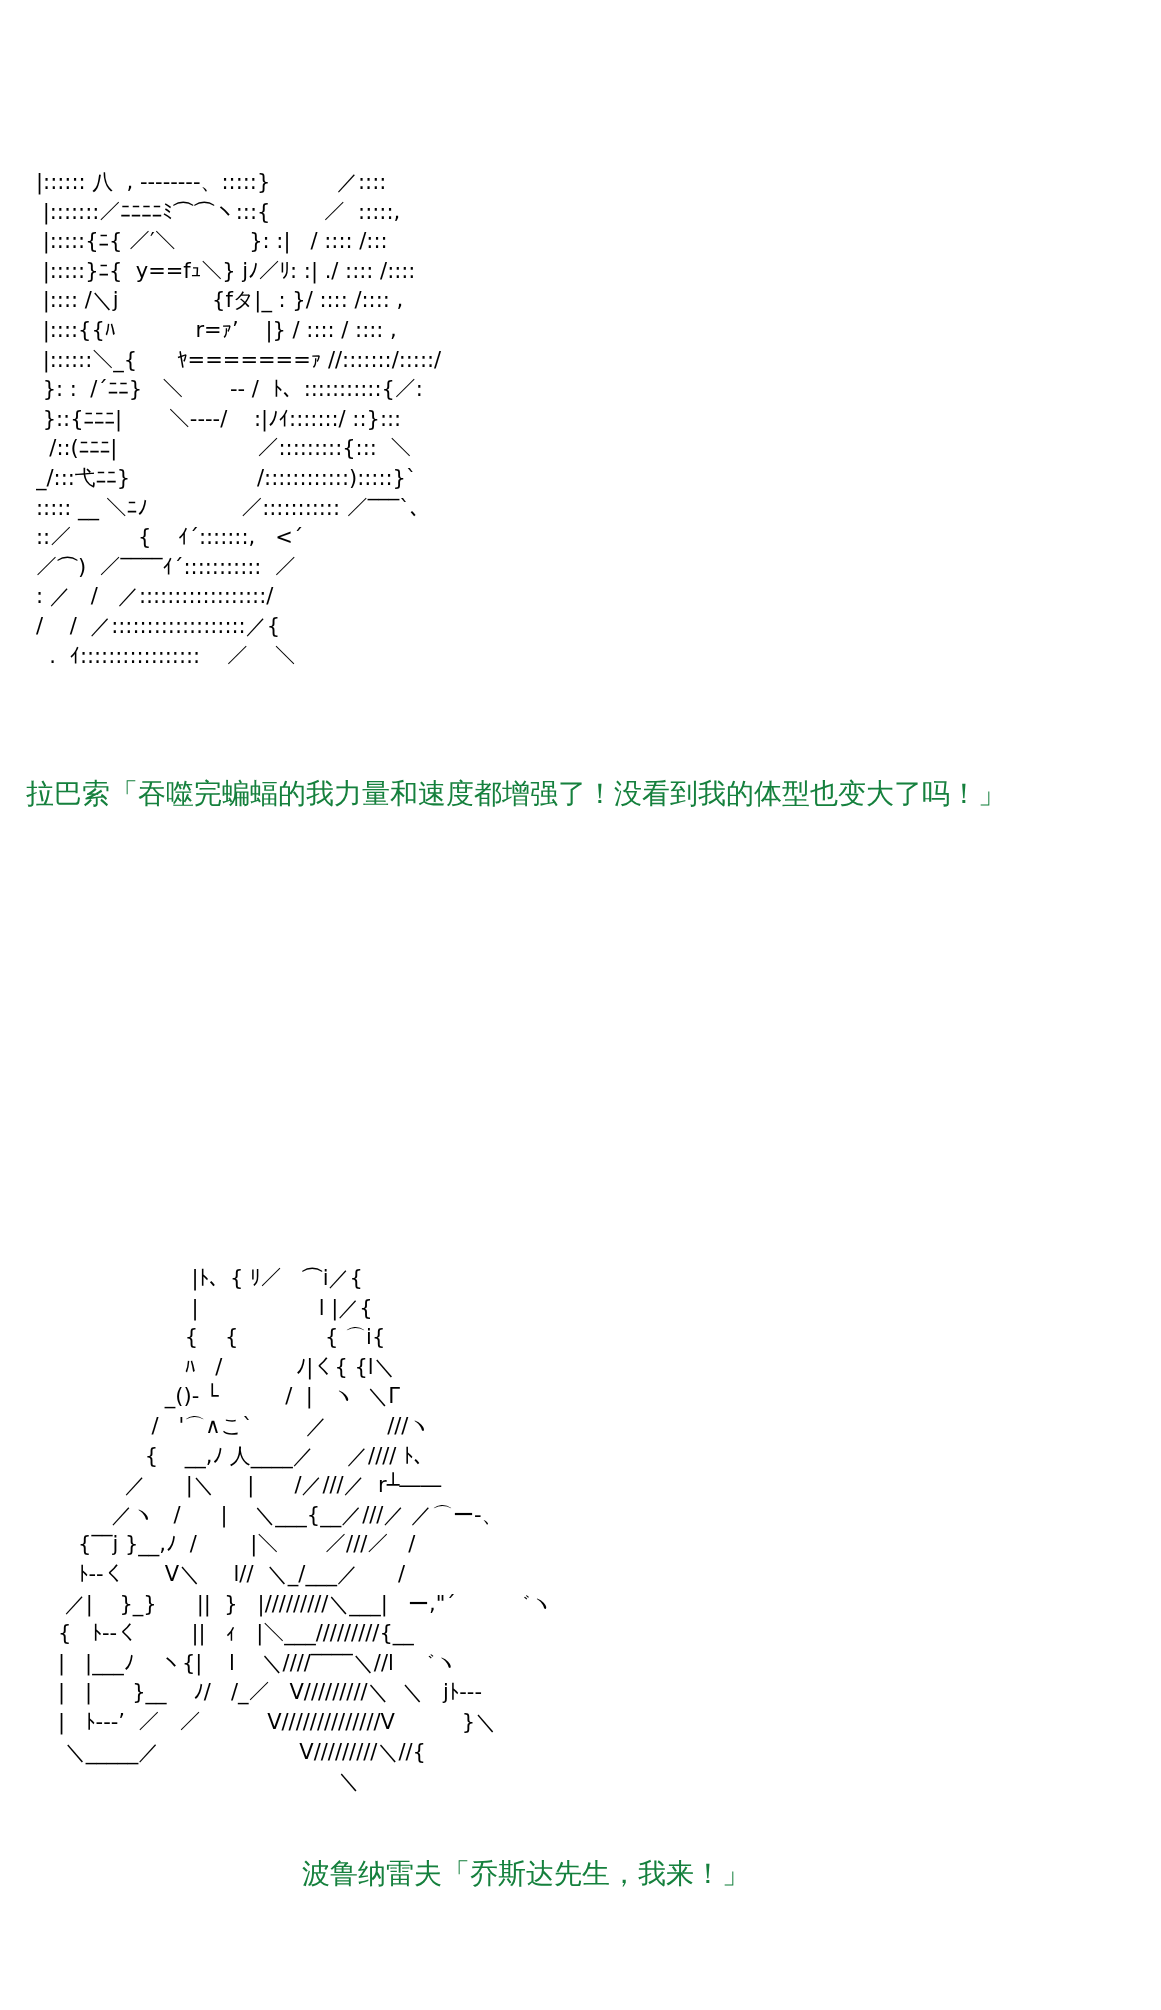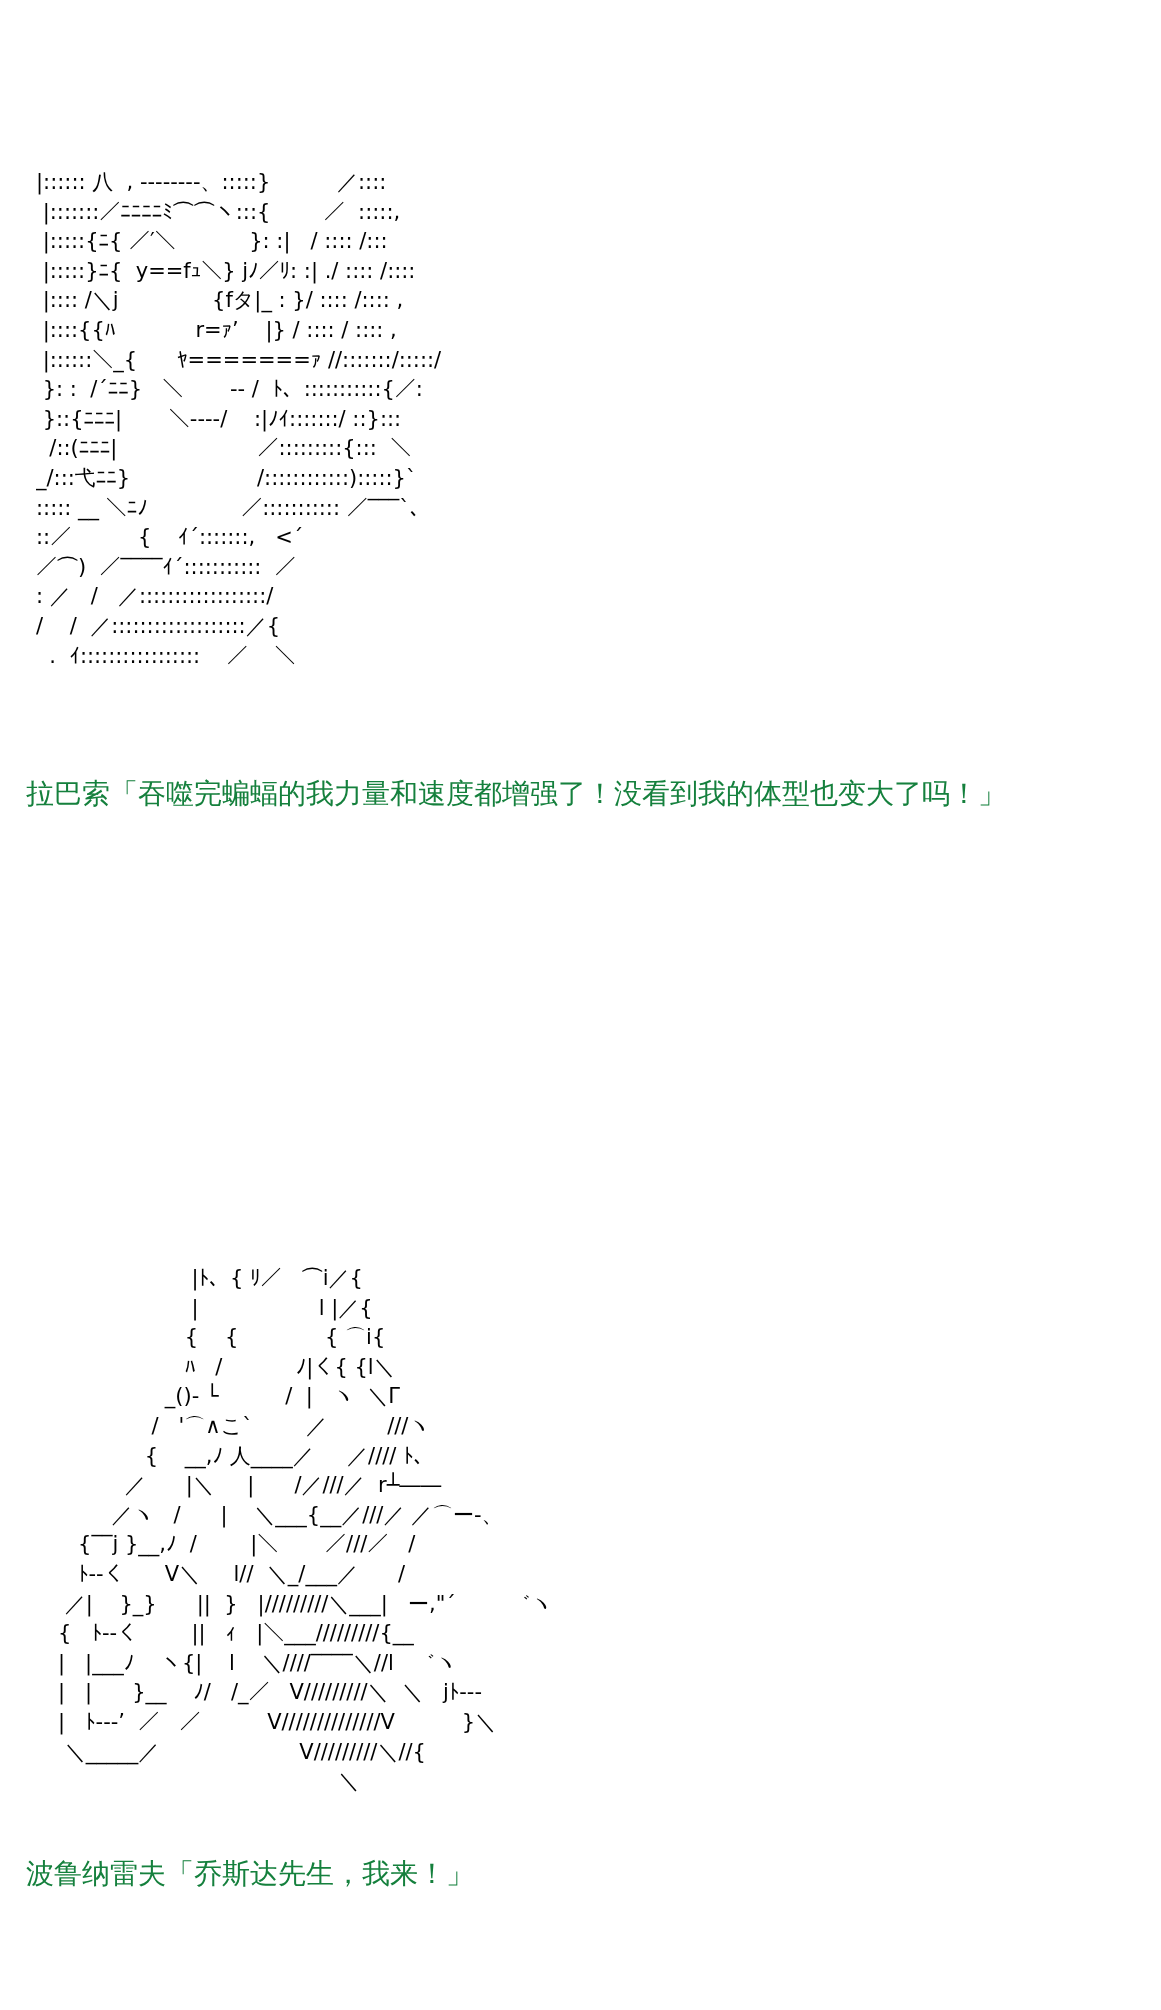--- a/index.html
+++ b/index.html
@@ -43,21 +43,21 @@
   .caption {
     position: absolute;
     left: 26px;
     color: #15803d;
     font-family: "DejaVu Sans", sans-serif;
     font-size: 28px;
     line-height: 48px;
     width: 1000px;
   }
   #caption1 { top: 770px; }
-  #caption2 { top: 1850px; }
+  #caption2 { top: 1850px; text-align: center; }
 </style>
 </head>
 <body>
 
 <div id="aa1" class="aa-block">
   <span class="aa-line">|:::::: 八  , ‐‐‐‐‐‐‐‐、:::::}          ／::::</span>
   <span class="aa-line"> |:::::::／ﾆﾆﾆﾆﾐ⌒⌒ヽ:::{        ／  :::::,</span>
   <span class="aa-line"> |:::::{ﾆ{ ／′＼           }: :|   / :::: /:::</span>
   <span class="aa-line"> |:::::}ﾆ{  y==fｭ＼} jﾉ／ﾘ: :| ./ :::: /::::</span>
   <span class="aa-line"> |:::: /＼j              {fタ|_ : }/ :::: /:::: ,</span>

